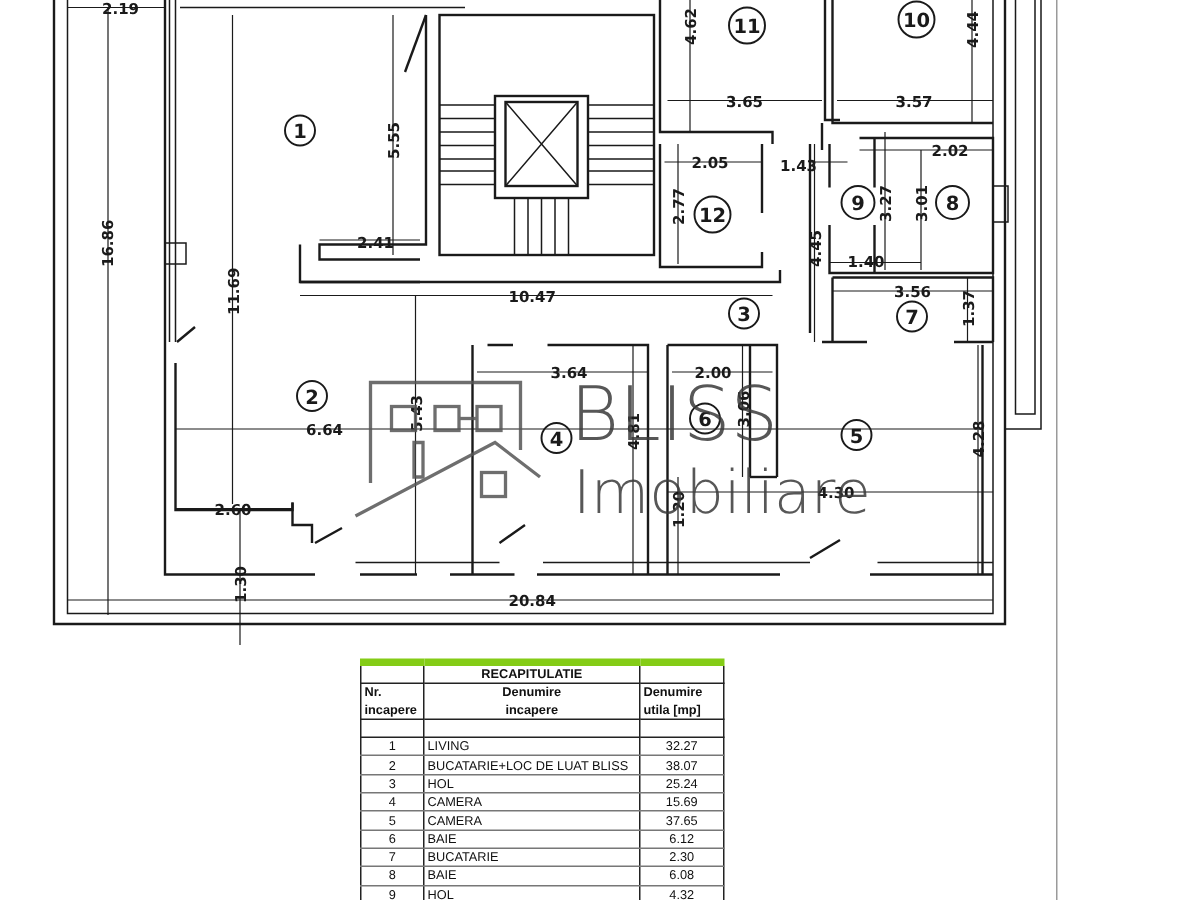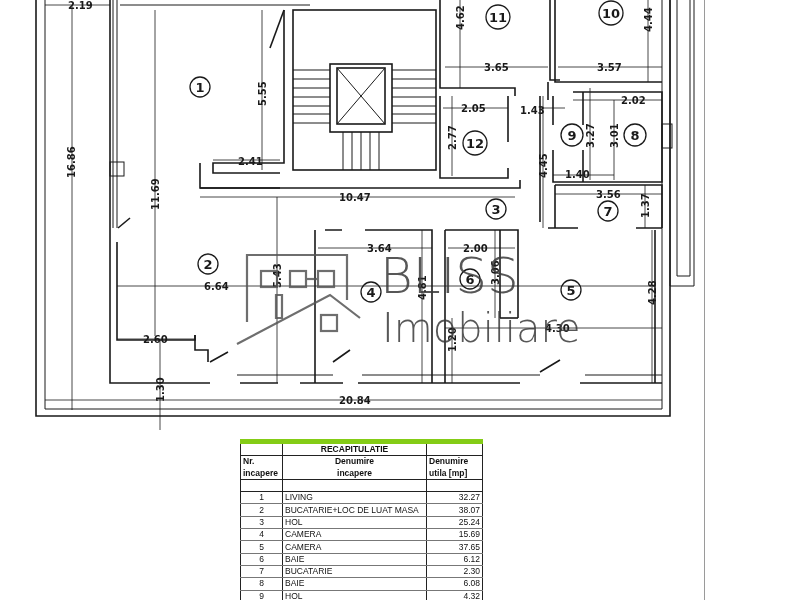--- a/index.html
+++ b/index.html
@@ -14,21 +14,21 @@
   #plan .logo { stroke:#555555; fill:none; stroke-width:2.2; }
   #plan .logotxt { font-family:"DejaVu Sans", sans-serif; font-weight:300; fill:#3a3a3a; }
   .edge-line { position:absolute; left:704px; top:0; width:1px; height:600px; background:#9a9a9a; }
 
   #recap { position:absolute; left:240px; top:439px; border-collapse:collapse; font-family:"Liberation Sans", sans-serif; font-size:8.5px; color:#111; }
   #recap td { border-left:1px solid #222; border-right:1px solid #222; padding:0 2px; height:11.3px; line-height:11px; white-space:nowrap; }
   #recap tr.hb td { border-bottom:1px solid #222; }
   #recap tr.top td { border-top:5px solid #84cc16;margin-left:24px; }
   #recap .c1 { width:37px; text-align:center; }
   #recap .c2 { width:139px; text-align:left; }
-  #recap .c3 { width:51px; text-align:right; }
+  #recap .c3 { width:51px; text-align:center; }
   #recap .hd { font-weight:bold; }
   #recap .hd.c1 { text-align:left; }
   #recap .hd.c2 { text-align:center; }
   #recap .hd.c3 { text-align:left; }
   #recap tr.row td { border-bottom:1px solid #777; }
 </style>
 </head>
 <body>
 
 <div class="edge-line"></div>
@@ -244,21 +244,21 @@
         <td class="c2"></td>
         <td class="c3"></td>
       </tr>
   <tr class="row">
     <td class="c1">1</td>
     <td class="c2">LIVING</td>
     <td class="c3">32.27</td>
   </tr>
   <tr class="row">
     <td class="c1">2</td>
-    <td class="c2">BUCATARIE+LOC DE LUAT MASA</td>
+    <td class="c2">BUCATARIE+LOC DE LUAT BLISS</td>
     <td class="c3">38.07</td>
   </tr>
   <tr class="row">
     <td class="c1">3</td>
     <td class="c2">HOL</td>
     <td class="c3">25.24</td>
   </tr>
   <tr class="row">
     <td class="c1">4</td>
     <td class="c2">CAMERA</td>

